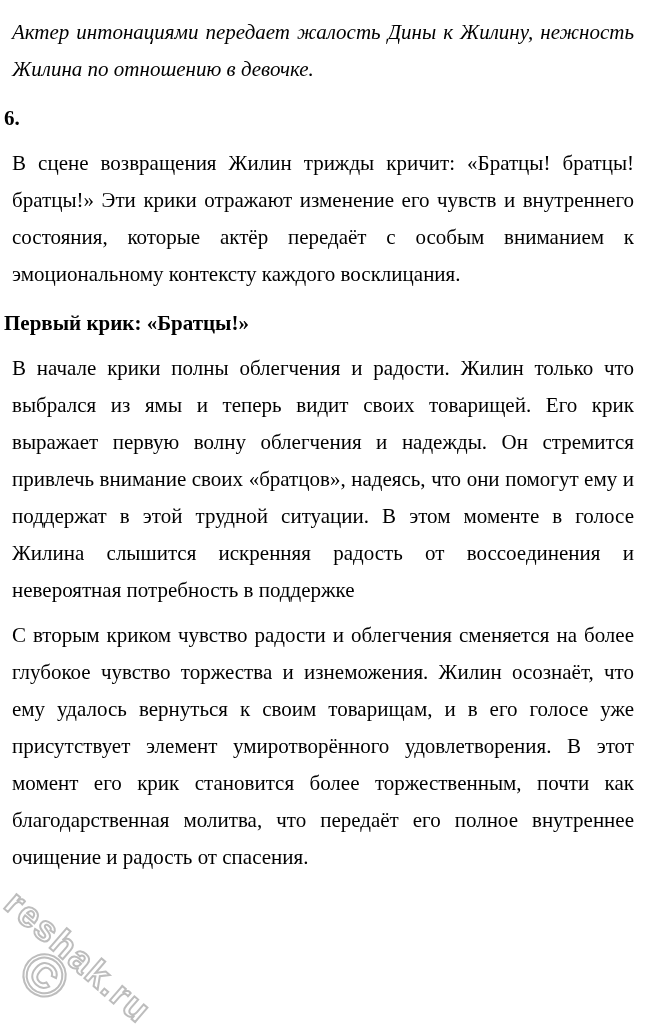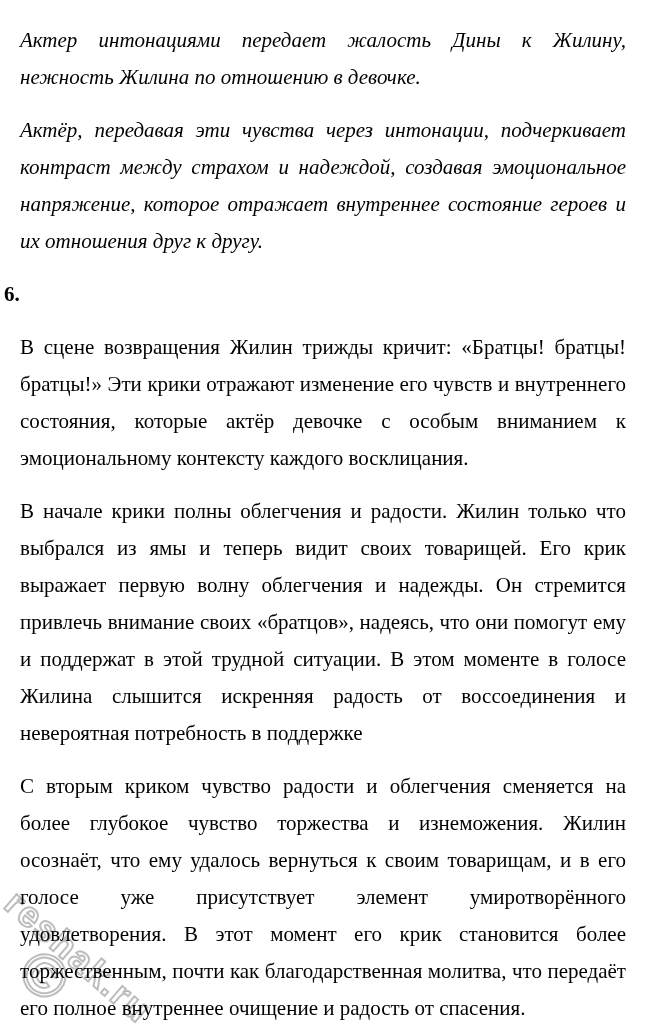--- a/index.html
+++ b/index.html
@@ -16,21 +16,21 @@
   }
   .page {
     position: relative;
     z-index: 1;
     padding: 6px 5px 0 4px;
   }
   .para {
     font-size: 21px;
     line-height: 37px;
     text-align: justify;
-    margin: 16px;
+    margin: 8px;
     color: #000000;
   }
   .para.italic {
     font-style: italic;
   }
   .section-number {
     font-size: 21px;
     line-height: 37px;
     font-weight: bold;
     color: #000000;
@@ -73,25 +73,25 @@
 </head>
 <body>
 
 <span class="watermark wm-copy" style="-webkit-text-stroke: 2px rgb(189, 189, 189);">©</span>
 <span class="watermark wm-text" style="-webkit-text-stroke: 2px rgb(189, 189, 189);">reshak.ru</span>
 
 <div class="page">
 
   <p class="para italic">Актер интонациями передает жалость Дины к Жилину, нежность Жилина по отношению в девочке.</p>
 
-  <p class="para italic">Актёр, передавая эти чувства через интонации, подчеркивает контраст между страхом и надеждой, создавая эмоциональное напряжение, которое отражает внутреннее состояние героев и их отношения друг к другу.</p>
 
   <p class="section-number">6.</p>
 
-  <p class="para">В сцене возвращения Жилин трижды кричит: «Братцы! братцы! братцы!» Эти крики отражают изменение его чувств и внутреннего состояния, которые актёр девочке с особым вниманием к эмоциональному контексту каждого восклицания.</p>
+  <p class="para">В сцене возвращения Жилин трижды кричит: «Братцы! братцы! братцы!» Эти крики отражают изменение его чувств и внутреннего состояния, которые актёр передаёт с особым вниманием к эмоциональному контексту каждого восклицания.</p>
 
+  <p class="cry-heading">Первый крик: «Братцы!»</p>
 
   <p class="para">В начале крики полны облегчения и радости. Жилин только что выбрался из ямы и теперь видит своих товарищей. Его крик выражает первую волну облегчения и надежды. Он стремится привлечь внимание своих «братцов», надеясь, что они помогут ему и поддержат в этой трудной ситуации. В этом моменте в голосе Жилина слышится искренняя радость от воссоединения и невероятная потребность в поддержке</p>
 
 
   <p class="para">С вторым криком чувство радости и облегчения сменяется на более глубокое чувство торжества и изнеможения. Жилин осознаёт, что ему удалось вернуться к своим товарищам, и в его голосе уже присутствует элемент умиротворённого удовлетворения. В этот момент его крик становится более торжественным, почти как благодарственная молитва, что передаёт его полное внутреннее очищение и радость от спасения.</p>
 
 </div>
 
 </body></html>

